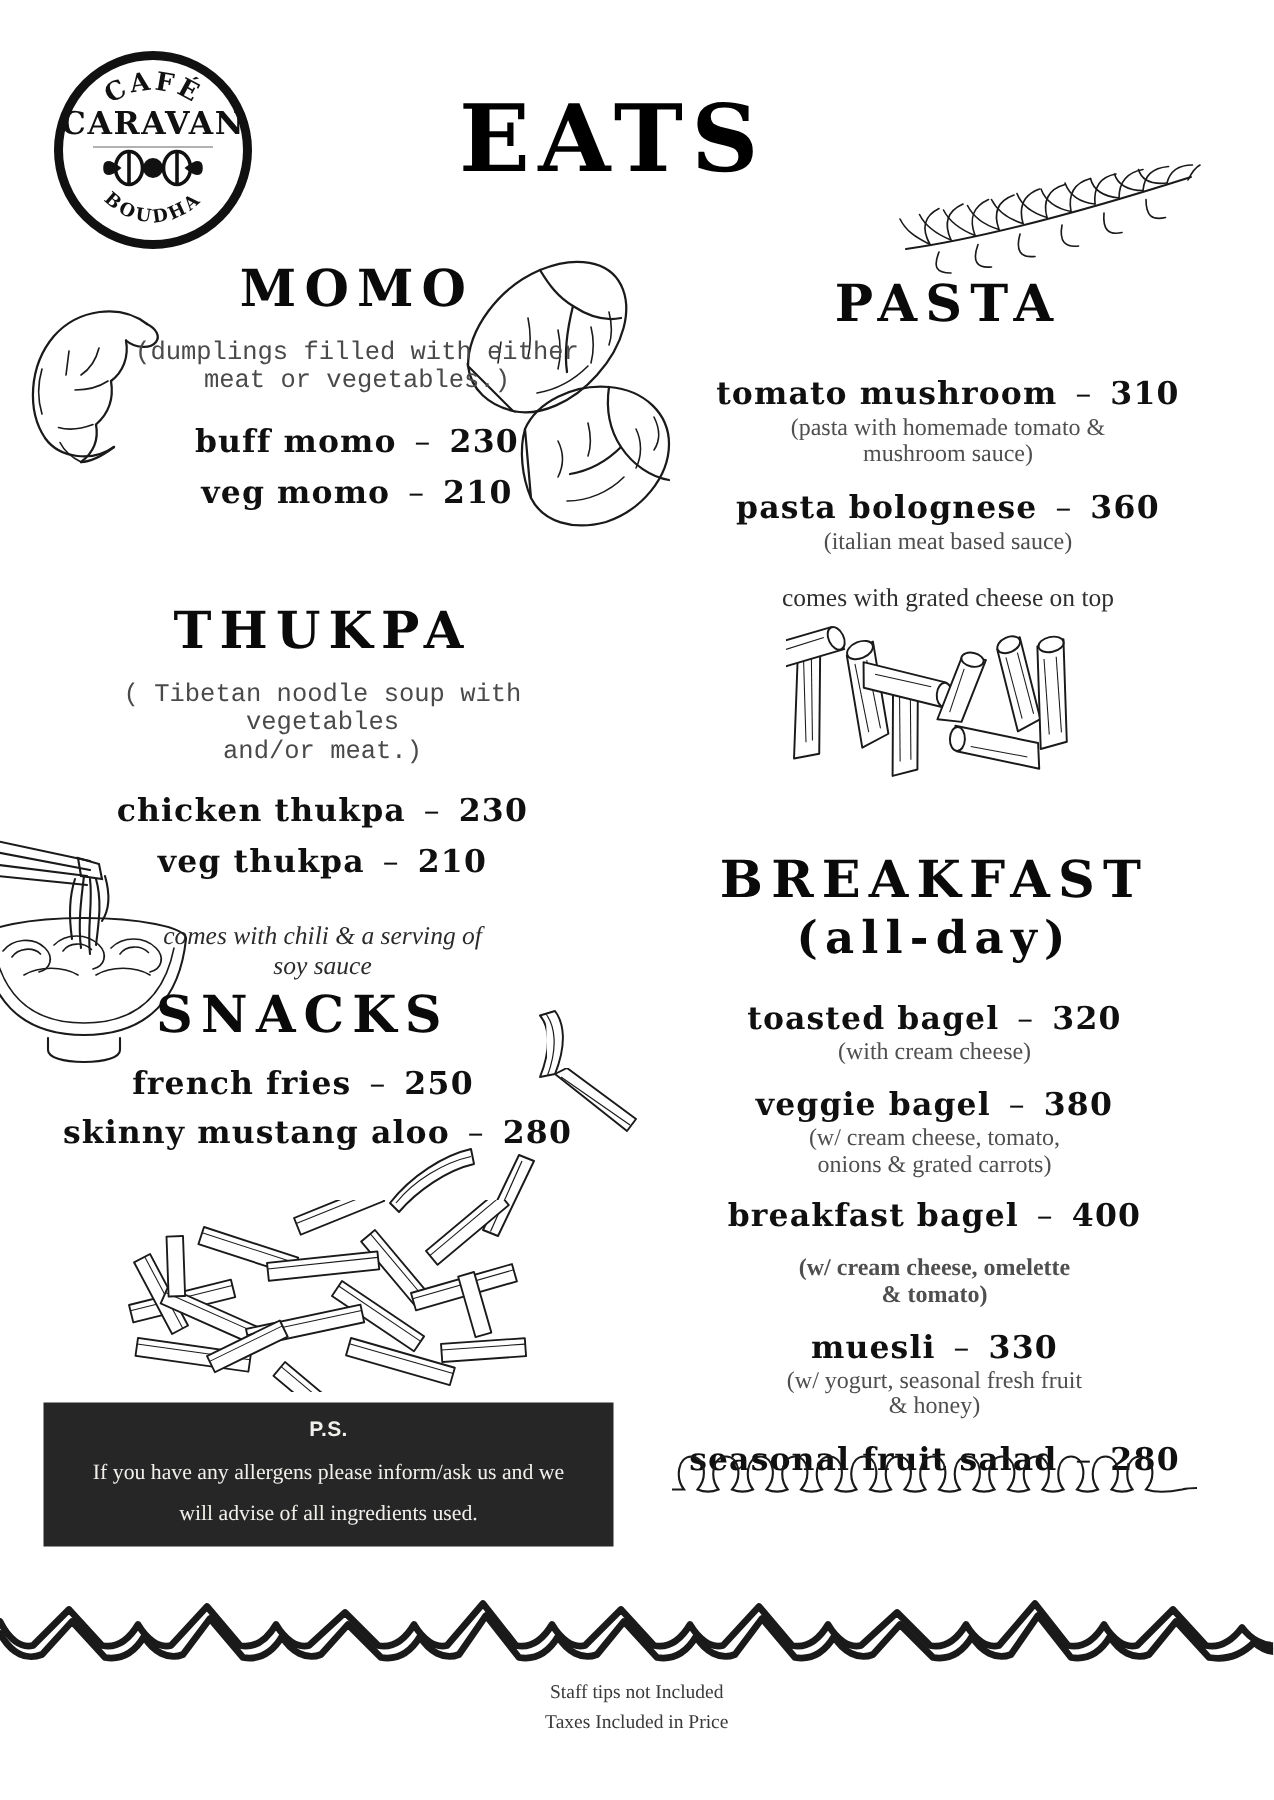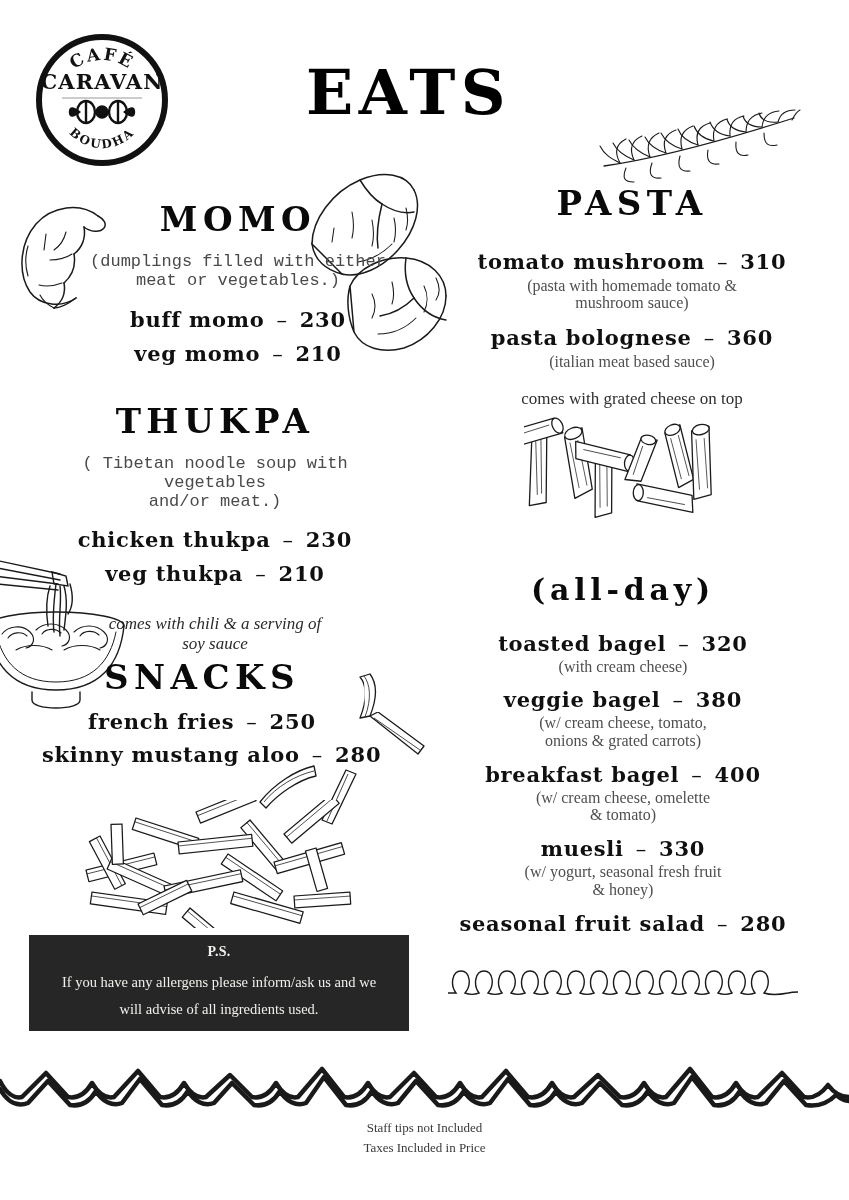--- a/index.html
+++ b/index.html
@@ -99,21 +99,21 @@
     background: #262626;
     color: #f2f0ec;
     display: flex;
     flex-direction: column;
     align-items: center;
     justify-content: center;
     padding: 4px 14px;
     box-sizing: border-box;
   }
   #ps-box .ps-head {
-    font-family: Liberation Serif, serif;
+    font-family: Liberation Sans, sans-serif;
     font-weight: 700;
     font-size: 14px;
     margin-bottom: 9px;
     letter-spacing: 0.02em;
   }
   #ps-box .ps-line {
     font-family: "Liberation Serif", "DejaVu Serif", serif;
     font-size: 14.5px;
     line-height: 1.85;
     text-align: center;
@@ -270,21 +270,21 @@
           <path d="M74,126 C78,134 78,142 74,150"></path>
           <path d="M94,114 C96,122 96,130 94,136"></path>
           <path d="M126,118 C130,126 130,136 126,144"></path>
           <path d="M138,110 C142,118 142,126 138,132"></path>
           <path d="M80,166 C94,166 108,160 118,150"></path>
         </g>
       </g>
     </svg>
   </div>
 
-  <div class="abs ctr" style="left:88px; top:202px; width:300px;">
+  <div class="abs ctr" style="left:88px; top:176px; width:300px;">
     <div class="section-title big">MOMO</div>
     <div class="subnote" style="margin-top:14px;">
       <div>(dumplings filled with either</div>
       <div>meat or vegetables.)</div>
     </div>
     <div class="item-line" style="margin-top:18px;">
       <span>buff momo</span><span class="dash">–</span><span class="price">230</span>
     </div>
     <div class="item-line" style="margin-top:10px;">
       <span>veg momo</span><span class="dash">–</span><span class="price">210</span>
@@ -415,41 +415,42 @@
           <path d="M88,92 C96,84 110,84 118,92 C124,98 122,106 114,108"></path>
           <path d="M94,96 C98,90 108,90 113,95"></path>
           <path d="M30,110 C40,104 56,104 66,110"></path>
           <path d="M78,110 C88,104 104,104 114,110"></path>
         </g>
       </g>
     </svg>
   </div>
 
   <div class="abs ctr" style="left:450px; top:570px; width:346px;">
+    <div class="section-title big">BREAKFAST</div>
     <div class="section-title" style="font-size:30px; margin-top:4px;">(all-day)</div>
 
     <div class="item-line" style="margin-top:26px;">
       <span>toasted bagel</span><span class="dash">–</span><span class="price">320</span>
     </div>
     <div class="item-desc" style="margin-top:2px;">
       <div>(with cream cheese)</div>
     </div>
 
     <div class="item-line" style="margin-top:13px;">
       <span>veggie bagel</span><span class="dash">–</span><span class="price">380</span>
     </div>
     <div class="item-desc" style="margin-top:2px;">
       <div>(w/ cream cheese, tomato,</div>
       <div>onions &amp; grated carrots)</div>
     </div>
 
     <div class="item-line" style="margin-top:13px;">
       <span>breakfast bagel</span><span class="dash">–</span><span class="price">400</span>
     </div>
-    <div class="item-desc" style="margin-top:2px;">
+    <div class="item-desc" style="margin-top:15px;font-weight:bold;">
       <div>(w/ cream cheese, omelette</div>
       <div>&amp; tomato)</div>
     </div>
 
     <div class="item-line" style="margin-top:13px;">
       <span>muesli</span><span class="dash">–</span><span class="price">330</span>
     </div>
     <div class="item-desc" style="margin-top:2px;">
       <div>(w/ yogurt, seasonal fresh fruit</div>
       <div>&amp; honey)</div>

